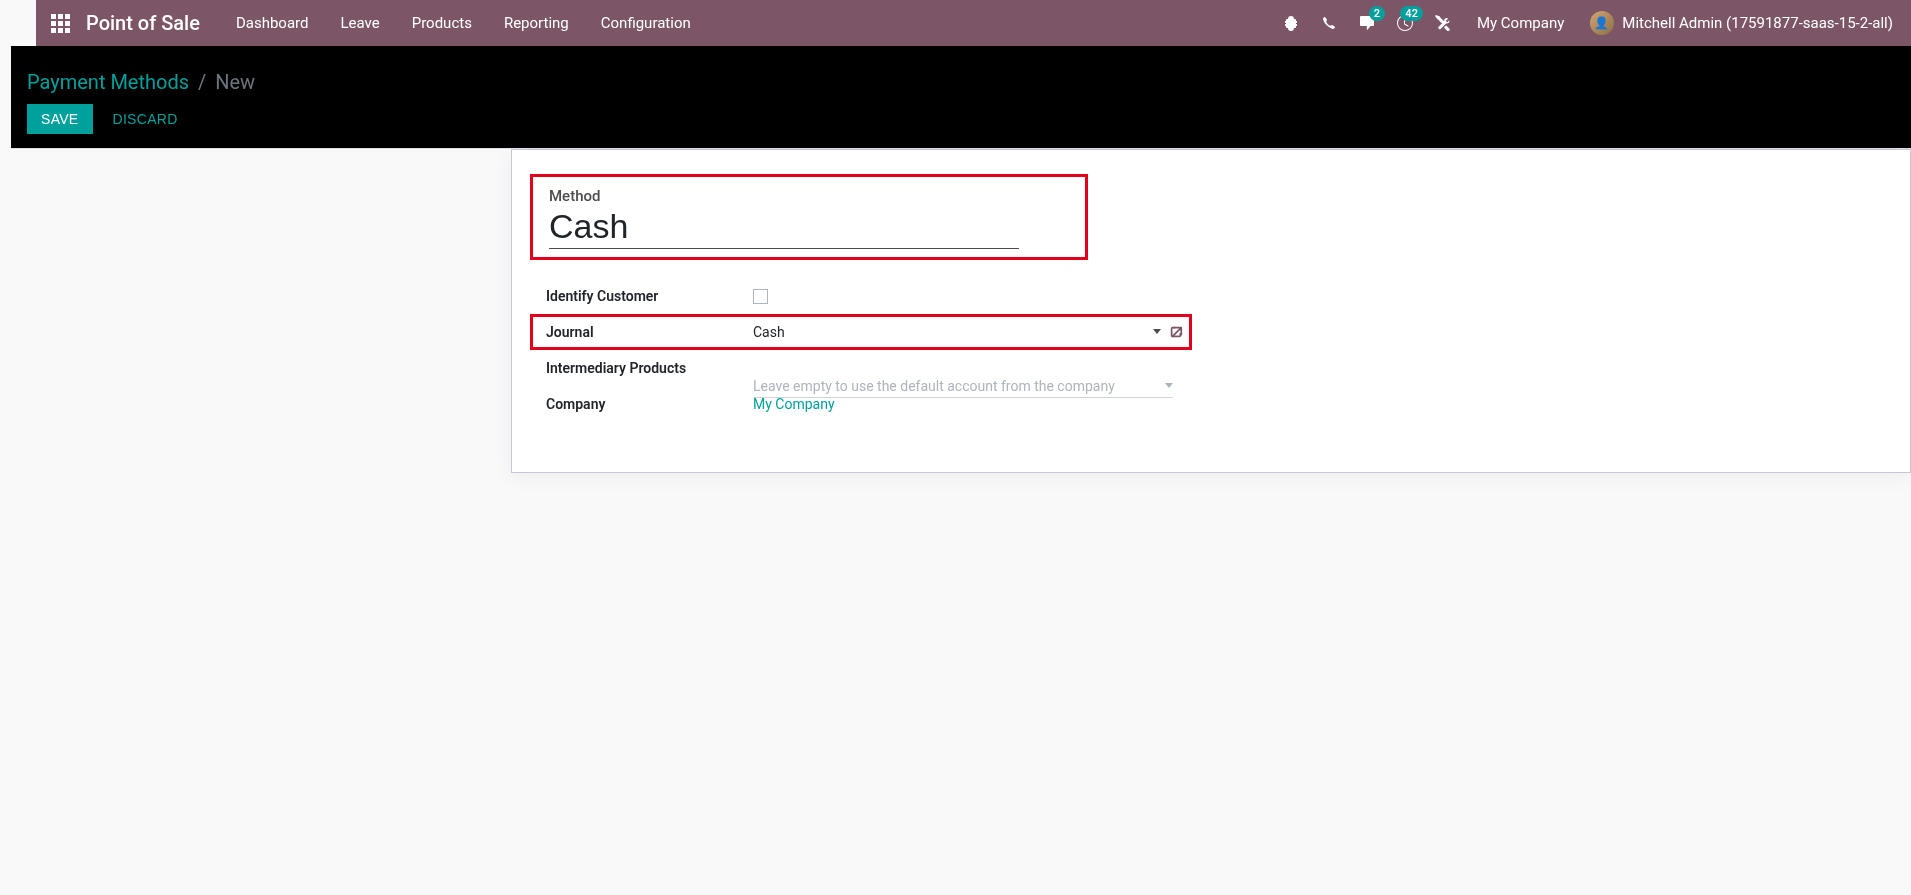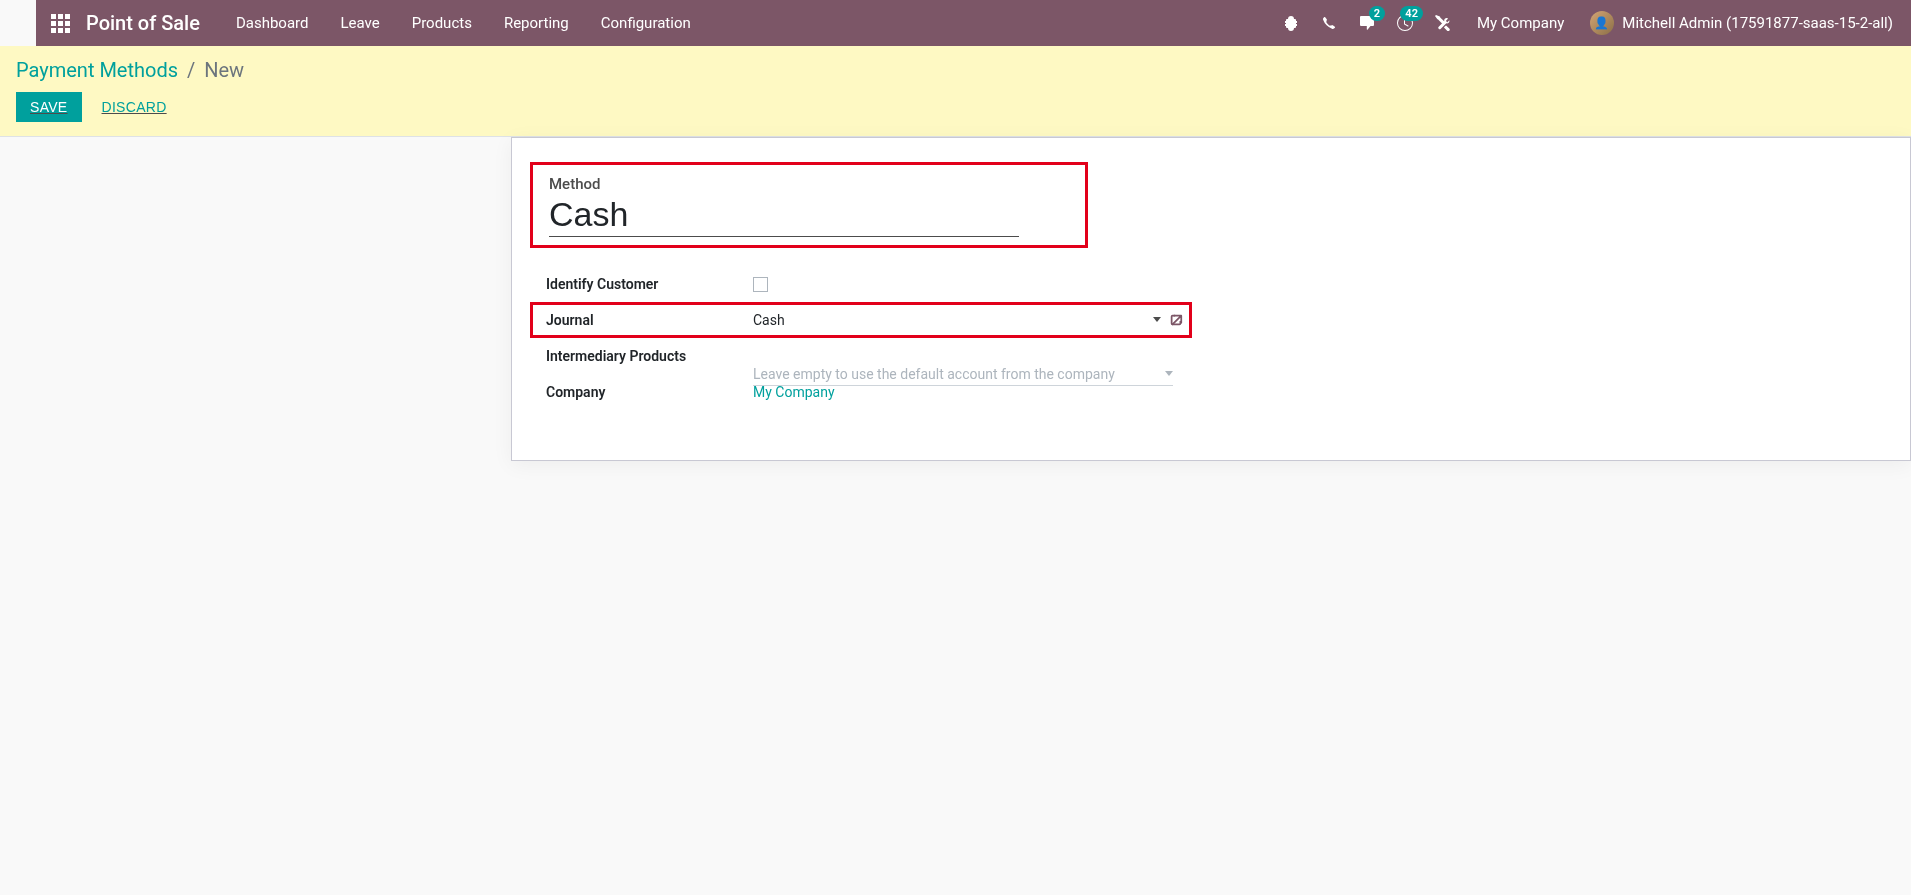--- a/index.html
+++ b/index.html
@@ -13,26 +13,26 @@
     .nav-menu { display: flex; list-style: none; }
     .nav-menu li { padding: 0 16px; line-height: 46px; font-size: 15px; cursor: pointer; color: #fff; }
     .nav-right { margin-left: auto; display: flex; align-items: center; gap: 2px; }
     .nav-icon { width: 36px; height: 46px; display: flex; align-items: center; justify-content: center; cursor: pointer; position: relative; }
     .nav-icon svg { fill: #fff; }
     .badge { position: absolute; top: 6px; right: 0px; background: #00a09d; color: #fff; font-size: 11px; padding: 1px 5px; border-radius: 10px; font-weight: 600; }
     .nav-company { padding: 0 14px; font-size: 15px; cursor: pointer; color: #fff; }
     .nav-user { display: flex; align-items: center; padding: 0 10px; cursor: pointer; font-size: 15px; color: #fff; }
     .avatar { width: 24px; height: 24px; border-radius: 50%; background: linear-gradient(135deg,#d4a574,#8b6f47); margin-right: 8px; display:flex; align-items:center; justify-content:center; font-size:12px; }
     
-    .control-panel { background: #fef9c3; border-bottom: 1px solid #dee2e6; padding: 12px 16px 14px; }
+    .control-panel { background: #000000; border-bottom: 1px solid #dee2e6; padding: 24px 16px 14px; margin-left: 11px; }
     .breadcrumb { font-size: 20px; margin-bottom: 10px; }
     .breadcrumb a { color: #00a09d; text-decoration: none; }
     .breadcrumb .sep { color: #6c757d; margin: 0 4px; }
     .breadcrumb .current { color: #6c757d; }
-    .cp-buttons { display: flex; gap: 10px; align-items: center; text-decoration: underline; }
+    .cp-buttons { display: flex; gap: 10px; align-items: center; }
     .btn-primary { background: #00a09d; color: #fff; border: none; padding: 7px 14px; font-size: 14px; font-weight: 500; cursor: pointer; text-transform: uppercase; letter-spacing: 0.3px; }
     .btn-secondary { background: transparent; color: #00a09d; border: none; padding: 7px 10px; font-size: 14px; font-weight: 500; cursor: pointer; text-transform: uppercase; letter-spacing: 0.3px; }
     
     .content-area { padding: 0 0 24px; display:flex; justify-content:flex-end; }
     .form-sheet { background: #fff; border: 1px solid #c8c8d3; max-width: 1400px; width: calc(100% - 160px); margin-top: 0; box-shadow: 0 4px 20px rgba(0,0,0,0.05); padding: 24px 18px 50px; }
     
     .highlight-box { border: 3px solid #e2001a; padding: 4px 16px 8px; margin-bottom: 18px; display:inline-block; min-width: 558px; }
     .title-label { font-size: 15px; color: #4c4c4c; font-weight: 500; margin-bottom: 0; padding-top: 6px; }
     .title-input { font-size: 34px; font-weight: 400; color: #212529; border: none; border-bottom: 1px solid #4c4c4c; width: 470px; padding: 2px 0; outline: none; background: transparent; }
     

